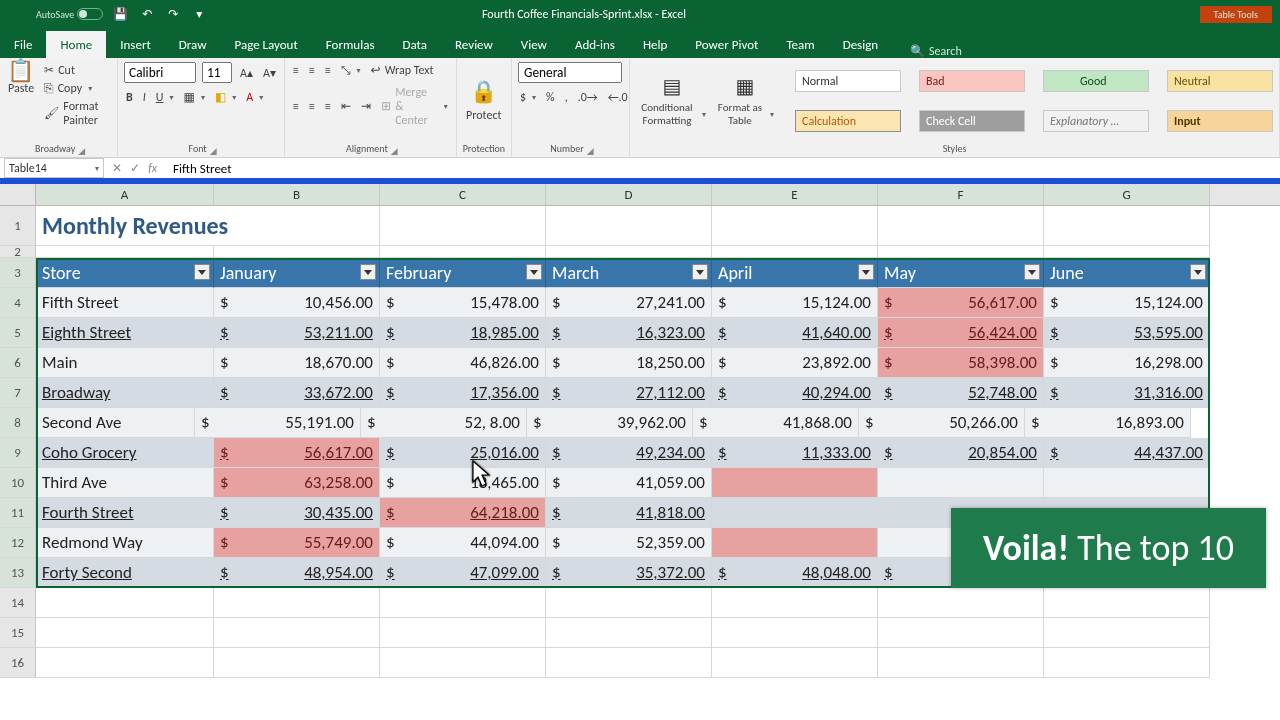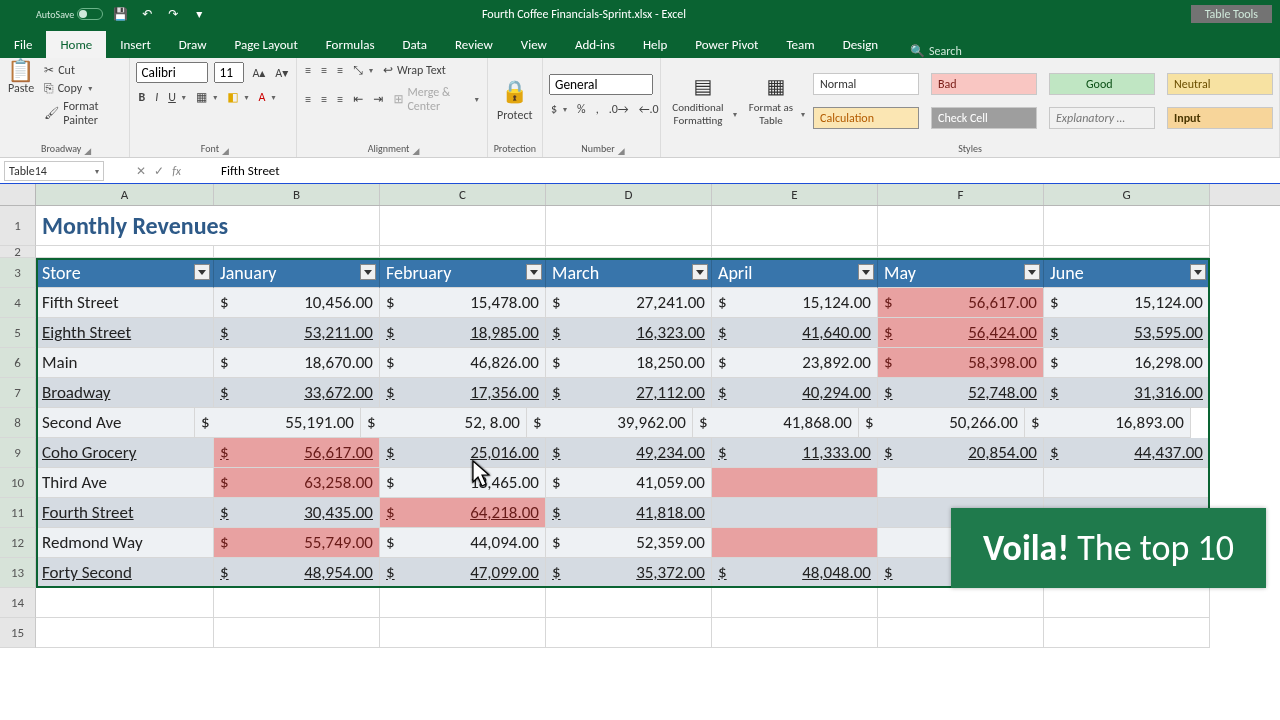--- a/index.html
+++ b/index.html
@@ -8,54 +8,54 @@
 
 .titlebar { background: #0a6332; height: 28px; display: flex; align-items: center; color: #fff; padding: 0 8px; }
 .titlebar .left, .titlebar .center, .titlebar .right { display: flex; align-items: center; gap: 10px; }
 .titlebar .left { flex: 0 0 220px; margin-left: 28px; }
 .titlebar .center { flex: 1; justify-content: center; font-size: 12px; }
 .titlebar .right { flex: 0 0 360px; justify-content: flex-end; gap: 22px; }
 .autosave { color: #cfe8da; font-size: 10px; display: flex; align-items: center; gap: 3px; }
 .toggle { width: 26px; height: 12px; border: 1px solid #6cb48a; border-radius: 6px; position: relative; background:#0a6332;}
 .toggle::after { content: ""; position: absolute; width: 8px; height: 8px; border-radius: 50%; background: #cfe8da; left: 1px; top: 1px; }
 .qa-icon { width: 16px; height: 16px; display:flex; align-items:center; justify-content:center; color:#fff; cursor:pointer;}
-.table-tools { background: #737373; padding: 2px 14px; font-size: 12px; color: #cfe8da; }
+.table-tools { background: #c2410c; padding: 2px 14px; font-size: 10px; color: #cfe8da; }
 
 
 .ribbon-tabs { background: #0a6332; height: 30px; display: flex; align-items: flex-end; }
 .ribbon-tabs .tab { color: #fff; padding: 6px 14px; font-size: 13px; cursor: pointer; }
 .ribbon-tabs .tab.active { background: #f3f3f3; color: #0a6332; }
 .ribbon-tabs .search { margin-left: 18px; display:flex; align-items:center; gap:4px; color:#cfe8da; }
 
 
 .ribbon { background: #f1f1f1; border-bottom: 1px solid #d0d0d0; height: 100px; display: flex; }
 .group { border-right: 1px solid #dcdcdc; padding: 4px 6px 2px 6px; display: flex; flex-direction: column; justify-content: space-between; align-items:center;}
 .group-label { font-size: 10px; color: #555; text-align: center; padding-top: 3px; }
 .group-content { flex: 1; display: flex; gap: 6px; align-items: flex-start; }
 .dlg { font-size:9px; color:#888; position:relative; top:2px; left:3px;}
 .btn { display: flex; align-items: center; gap: 4px; color: #444; font-size: 12px; cursor: pointer; padding: 1px 2px;}
 .btn.disabled { color:#aaa; }
 .icon-sm { width:16px; height:16px; display:inline-flex; align-items:center; justify-content:center; }
 .v { display:flex; flex-direction:column; gap:2px; }
 .h { display:flex; gap:6px; align-items:center; }
 .combo.font { width:72px; padding:0 3px;}
 .combo.size { width:30px; padding:0 3px; text-align:left;}
-.style-gallery { display:grid; grid-template-columns: repeat(4, 106px); gap:12px; }
+.style-gallery { display:grid; grid-template-columns: repeat(4, 106px); gap:18px;margin-left:13px; }
 .style-cell { border:1px solid #c8c8c8; height:22px; display:flex; align-items:center; padding:0 6px; font-size:12px;}
 .style-normal{background:#fff;}
 .style-bad{background:#f9c6c2; color:#7a1d17;}
 .style-good{background:#c0e6c3; color:#0b5016;padding-left:36px;}
 .style-neutral{background:#f7e2a2; color:#6b4e00;}
 .style-calculation{background:#fbe6b3; color:#b35b00; border:1px solid #8e8e8e;text-align:right;}
 .style-check{background:#9e9e9e; color:#fff;}
 .style-explanatory{font-style:italic; color:#777;}
 .style-input{background:#f7d59a; color:#4a3600;font-weight:bold;}
 
 
-.fx-row { background:#fff; border-bottom:1px solid #1d4ed8; height:26px; display:flex; align-items:center;gap:24px; }
+.fx-row { background:#fff; border-bottom:6px solid #1d4ed8; height:26px; display:flex; align-items:center; }
 .namebox { width:100px; border:1px solid #c8c8c8; margin:2px 2px 2px 4px; height:20px; font-size:12px; padding:0 4px; display:flex; align-items:center; justify-content:space-between; cursor:pointer;}
 .fx-controls { display:flex; gap:8px; padding:0 6px; color:#888; align-items:center;}
 .fx-input { flex:1; border:none; height:20px; font-size:13px; padding-left:10px; outline:none;}
 
 
 .sheet { position:relative; overflow:hidden; height:calc(720px - 28px - 30px - 100px - 26px); }
 .colheads { display:flex; background:#e6e6e6; border-bottom:1px solid #b6b6b6; height:22px; }
 .corner { width:36px; border-right:1px solid #b6b6b6; background:#e6e6e6;}
 .colhead { border-right:1px solid #c8c8c8; text-align:center; font-size:13px; color:#333; display:flex; align-items:center; justify-content:center; background:#d7e3d9; cursor:pointer;}
 .rowhead { width:36px; background:#e6e6e6; border-right:1px solid #c8c8c8; border-bottom:1px solid #d7d7d7; text-align:center; font-size:13px; color:#555; display:flex; align-items:center; justify-content:center;}
@@ -216,21 +216,21 @@
   <div class="group" style="width:56px">
     <div class="group-content v" style="align-items:center;justify-content:center;width:100%">
       <span style="font-size:22px;color:#2f7dbd">🔒</span>
       <span class="btn">Protect</span>
     </div>
     <div class="group-label">Protection</div>
   </div>
 
   <div class="group" style="width:118px">
     <div class="group-content v" style="gap:6px;width:100%">
-      <input class="combo" style="width: 104px; padding: 0px 4px; margin-top: 12px;" value="General">
+      <input class="combo" style="width: 104px; padding: 0px 4px;" value="General">
       <div class="h">
         <span class="btn">$<span class="caret">▾</span></span>
         <span class="btn">%</span>
         <span class="btn">,</span>
         <span class="btn">.0→</span>
         <span class="btn">←.0</span>
       </div>
     </div>
     <div class="group-label"><span>Number</span><span class="dlg">◢</span></div>
   </div>
@@ -688,20 +688,30 @@
       <div class="row">
         <div class="rowhead">15</div>
         <div class="cell" style="width:178px"></div>
         <div class="cell" style="width:166px"></div>
         <div class="cell" style="width:166px"></div>
         <div class="cell" style="width:166px"></div>
         <div class="cell" style="width:166px"></div>
         <div class="cell" style="width:166px"></div>
         <div class="cell" style="width:166px"></div>
       </div>
+      <div class="row">
+        <div class="rowhead">16</div>
+        <div class="cell" style="width:178px"></div>
+        <div class="cell" style="width:166px"></div>
+        <div class="cell" style="width:166px"></div>
+        <div class="cell" style="width:166px"></div>
+        <div class="cell" style="width:166px"></div>
+        <div class="cell" style="width:166px"></div>
+        <div class="cell" style="width:166px"></div>
+      </div>
     </div>
 
   <div class="table-outline" id="table-outline" style="left: 36px; top: 74px; width: 1174px; height: 330px;"></div>
 
   <div class="cursor-arrow" style="left:472px; top:276px;">
     <svg viewBox="0 0 20 28">
         <path d="M1 1 L1 22 L6 17 L10 26 L14 24 L10 15 L17 15 Z" fill="#fff" stroke="#000" stroke-width="1.2"></path>
       </svg>
   </div>
 

